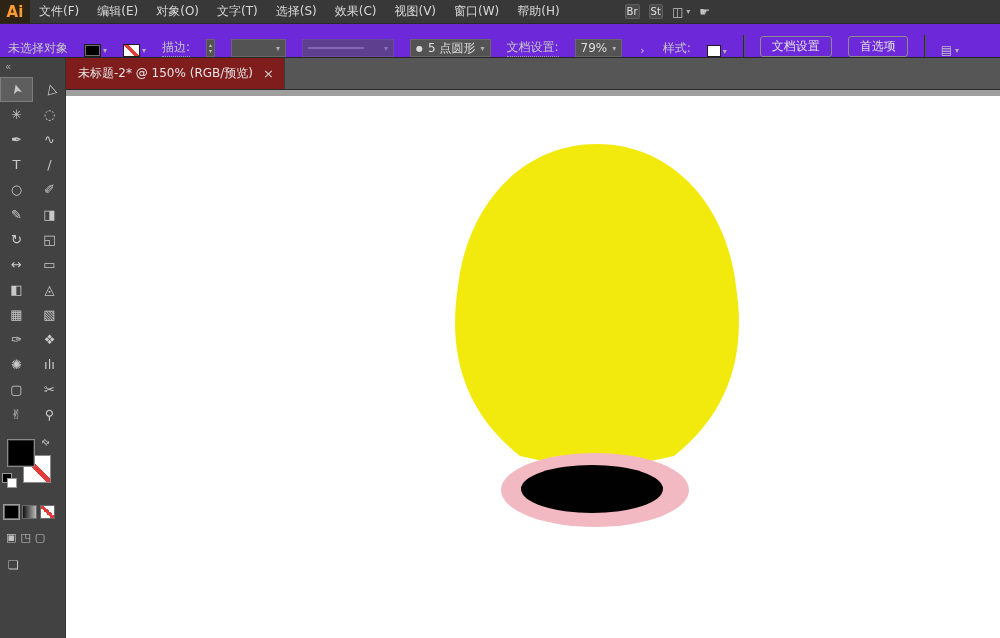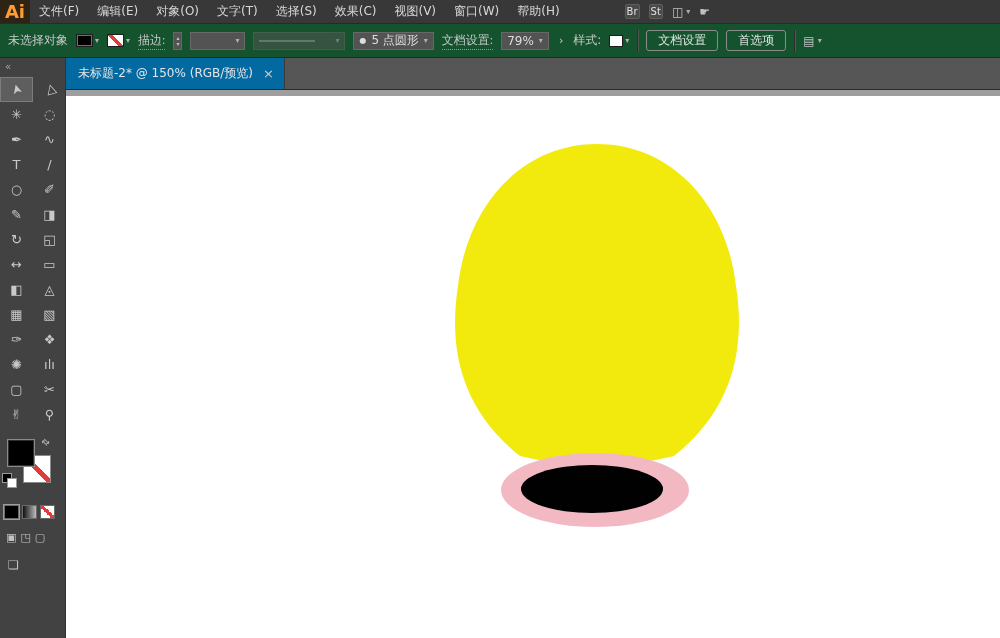--- a/index.html
+++ b/index.html
@@ -2,34 +2,34 @@
 <html><head>
 <meta charset="utf-8">
 <style>
   html,body{margin:0;padding:0;background:#222;}
   .app{position:relative;width:1000px;height:638px;overflow:hidden;background:#3c3c3c;
        font-family:"DejaVu Sans","Liberation Sans",sans-serif;font-size:12px;color:#cccccc;
        -webkit-font-smoothing:antialiased;}
   
   .menu-bar{display:flex;align-items:center;height:23px;background:#383838;border-bottom:1px solid #2a2a2a;}
   .ai-logo{width:30px;height:23px;display:flex;align-items:center;justify-content:center;
-           background:#2d2416;color:#ff9c33;font-weight:bold;font-size:18px;}
+           background:#2d2416;color:#ff9c33;font-weight:bold;font-size:15px;}
   .menus{display:flex;align-items:center;height:100%;}
   .menu-item{padding:6px 9px;line-height:23px;color:#d8d8d8;cursor:default;}
   .menu-right{margin-left:auto;display:flex;align-items:center;gap:9px;padding-right:290px;}
   .badge{background:#4a4a4a;border:1px solid #5e5e5e;color:#e0e0e0;font-size:10px;line-height:13px;
          padding:0 1px;border-radius:2px;}
   .ws-group{display:flex;align-items:center;gap:3px;}
   .icon{color:#c2c2c2;}
   .chev{font-size:8px;color:#b0b0b0;}
   
-  .control-bar{display:flex;align-items:center;height:33px;background:#14532d;
-               border-bottom:1px solid #262626;padding:0 8px;gap:8px;white-space:nowrap;}
+  .control-bar{display:flex;align-items:flex-end;height:33px;background:#6d28d9;
+               border-bottom:1px solid #262626;padding:0 8px;gap:16px;white-space:nowrap;}
   .lbl{color:#c8c8c8;}
-  .dotted{border-bottom:1px dotted #999;font-family:Liberation Serif, serif;}
+  .dotted{border-bottom:1px dotted #999;}
   .swatch{width:17px;height:13px;border:1px solid #1d1d1d;display:inline-block;box-sizing:border-box;}
   .fill-black{background:#000;box-shadow:inset 0 0 0 1px #6f6f6f;}
   .none-swatch{background:
       linear-gradient(45deg,transparent 42%,#e23b3b 42%,#e23b3b 58%,transparent 58%),#fff;}
   .white-swatch{background:#fff;width:14px;height:12px;}
   .swatch-group{display:inline-flex;align-items:center;gap:2px;}
   .stepper{display:inline-flex;flex-direction:column;justify-content:center;background:#535353;
            border:1px solid #686868;padding:0 2px;height:18px;box-sizing:border-box;}
   .stepper span{font-size:6px;line-height:6px;color:#c0c0c0;}
   .combo{display:inline-flex;align-items:center;gap:5px;background:#535353;border:1px solid #686868;
@@ -67,21 +67,21 @@
   .mode-row{display:flex;gap:3px;margin:12px 0 0 4px;}
   .mode-btn{width:15px;height:14px;border:1px solid #6a6a6a;box-sizing:border-box;}
   .mode-color{background:#000;box-shadow:0 0 0 1px #9d9d9d;}
   .mode-gradient{background:linear-gradient(90deg,#111,#bbb);}
   .mode-none{background:linear-gradient(45deg,transparent 40%,#e23b3b 40%,#e23b3b 60%,transparent 60%),#fff;}
   .draw-row{display:flex;gap:4px;margin:12px 0 0 6px;color:#c2c2c2;font-size:11px;}
   .screen-row{margin:14px 0 0 8px;color:#c2c2c2;font-size:12px;}
   
   .workspace{flex:1;display:flex;flex-direction:column;min-width:0;}
   .tab-bar{height:31px;background:#565656;display:flex;align-items:flex-end;}
-  .tab{display:flex;align-items:center;gap:10px;height:31px;padding:0 10px 0 12px;background:#0369a1;
+  .tab{display:flex;align-items:center;gap:10px;height:31px;padding:0 10px 0 12px;background:#7f1d1d;
        border-right:1px solid #3a3a3a;color:#e4e4e4;}
   .tab-close{color:#cfcfcf;font-size:13px;line-height:13px;}
   .canvas{position:relative;flex:1;background:#ffffff;border-top:1px solid #2a2a2a;overflow:hidden;}
   .pasteboard-strip{height:6px;background:#9e9e9e;}
   .art-svg{position:absolute;left:0;top:6px;width:934px;height:544px;display:block;}
 </style>
 </head>
 <body>
 
 <div class="app">

